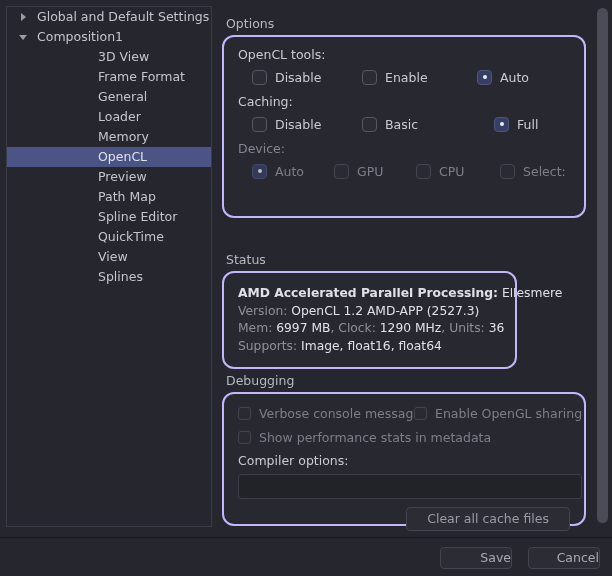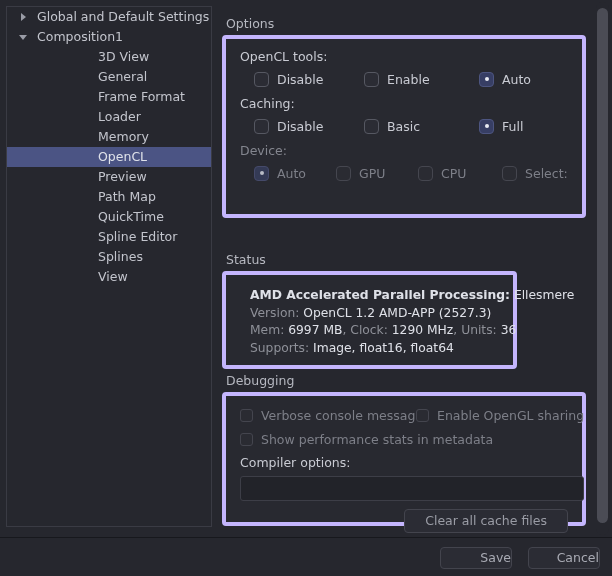--- a/index.html
+++ b/index.html
@@ -81,22 +81,22 @@
     height: 537px;
     overflow: hidden;
   }
   .grp-title {
     font-size: 12.5px;
     color: #b6b8c0;
     margin-left: 4px;
     margin-bottom: 4px;
   }
   .grp-box {
-    border: 4px solid #c4b5fd;
-    border-radius: 4px;
+    border: 2px solid #c4b5fd;
+    border-radius: 12px;
     background: #282930;
     position: relative;
   }
 
   .sec-label {
     font-size: 12.5px;
     color: #c9cbd3;
     margin: 0 0 2px 14px;
   }
   .sec-label.dim { color: #84868f; }
@@ -140,21 +140,21 @@
     color: #c9cbd3;
     margin-left: 8px;
     white-space: nowrap;
   }
   .opt.dim .box { border-color: #45464f; background: #2a2b32; }
   .opt.dim .txt { color: #7d7f88; }
   .opt.dim.on .box { background: #343a55; border-color: #454a6a; }
   .opt.dim.on .box::after { background: #b9bcc6; }
 
   
-  #status-box { padding: 12px 24px; }
+  #status-box { padding: 12px 14px; }
   .st-line {
     font-size: 12.3px;
     line-height: 17.5px;
     color: #8e9098;
     white-space: nowrap;
   }
   .st-line b { color: #dfe1e8; font-weight: bold; }
   .st-line .v { color: #dfe1e8; }
 
   
@@ -280,51 +280,51 @@
         <div class="tree-row lvl0">
           <span class="tw expanded">
             <i></i>
           </span>
           <span class="tree-label">Composition1</span>
         </div>
         <div class="tree-row lvl1">
           <span class="tree-label">3D View</span>
         </div>
         <div class="tree-row lvl1">
+          <span class="tree-label">Frame Format</span>
+        </div>
+        <div class="tree-row lvl1">
           <span class="tree-label">General</span>
-        </div>
-        <div class="tree-row lvl1">
-          <span class="tree-label">Frame Format</span>
         </div>
         <div class="tree-row lvl1">
           <span class="tree-label">Loader</span>
         </div>
         <div class="tree-row lvl1">
           <span class="tree-label">Memory</span>
         </div>
         <div class="tree-row lvl1 selected">
           <span class="tree-label">OpenCL</span>
         </div>
         <div class="tree-row lvl1">
           <span class="tree-label">Preview</span>
         </div>
         <div class="tree-row lvl1">
           <span class="tree-label">Path Map</span>
         </div>
         <div class="tree-row lvl1">
+          <span class="tree-label">Spline Editor</span>
+        </div>
+        <div class="tree-row lvl1">
           <span class="tree-label">QuickTime</span>
         </div>
         <div class="tree-row lvl1">
-          <span class="tree-label">Spline Editor</span>
+          <span class="tree-label">View</span>
         </div>
         <div class="tree-row lvl1">
           <span class="tree-label">Splines</span>
-        </div>
-        <div class="tree-row lvl1">
-          <span class="tree-label">View</span>
         </div>
       </div>
   </div>
 
   <div id="rightpane">
 
     <div style="position:absolute; left:6px; top:16px; width:364px;">
       <div class="grp-title">Options</div>
       <div class="grp-box" style="height:183px; padding-top:10px;">
 
@@ -347,21 +347,21 @@
         <div class="sec-label" style="margin-top:4px;">Caching:</div>
         <div class="opt-row">
           <div class="opt" style="left:28px;">
             <span class="box"></span>
             <span class="txt">Disable</span>
           </div>
           <div class="opt" style="left:138px;">
             <span class="box"></span>
             <span class="txt">Basic</span>
           </div>
-          <div class="opt on" style="left:253px;justify-content:flex-end;">
+          <div class="opt on" style="left:270px;justify-content:flex-end;">
             <span class="box"></span>
             <span class="txt">Full</span>
           </div>
         </div>
 
         <div class="sec-label dim" style="margin-top:4px;">Device:</div>
         <div class="opt-row">
           <div class="opt dim on" style="left:28px;">
             <span class="box"></span>
             <span class="txt">Auto</span>

